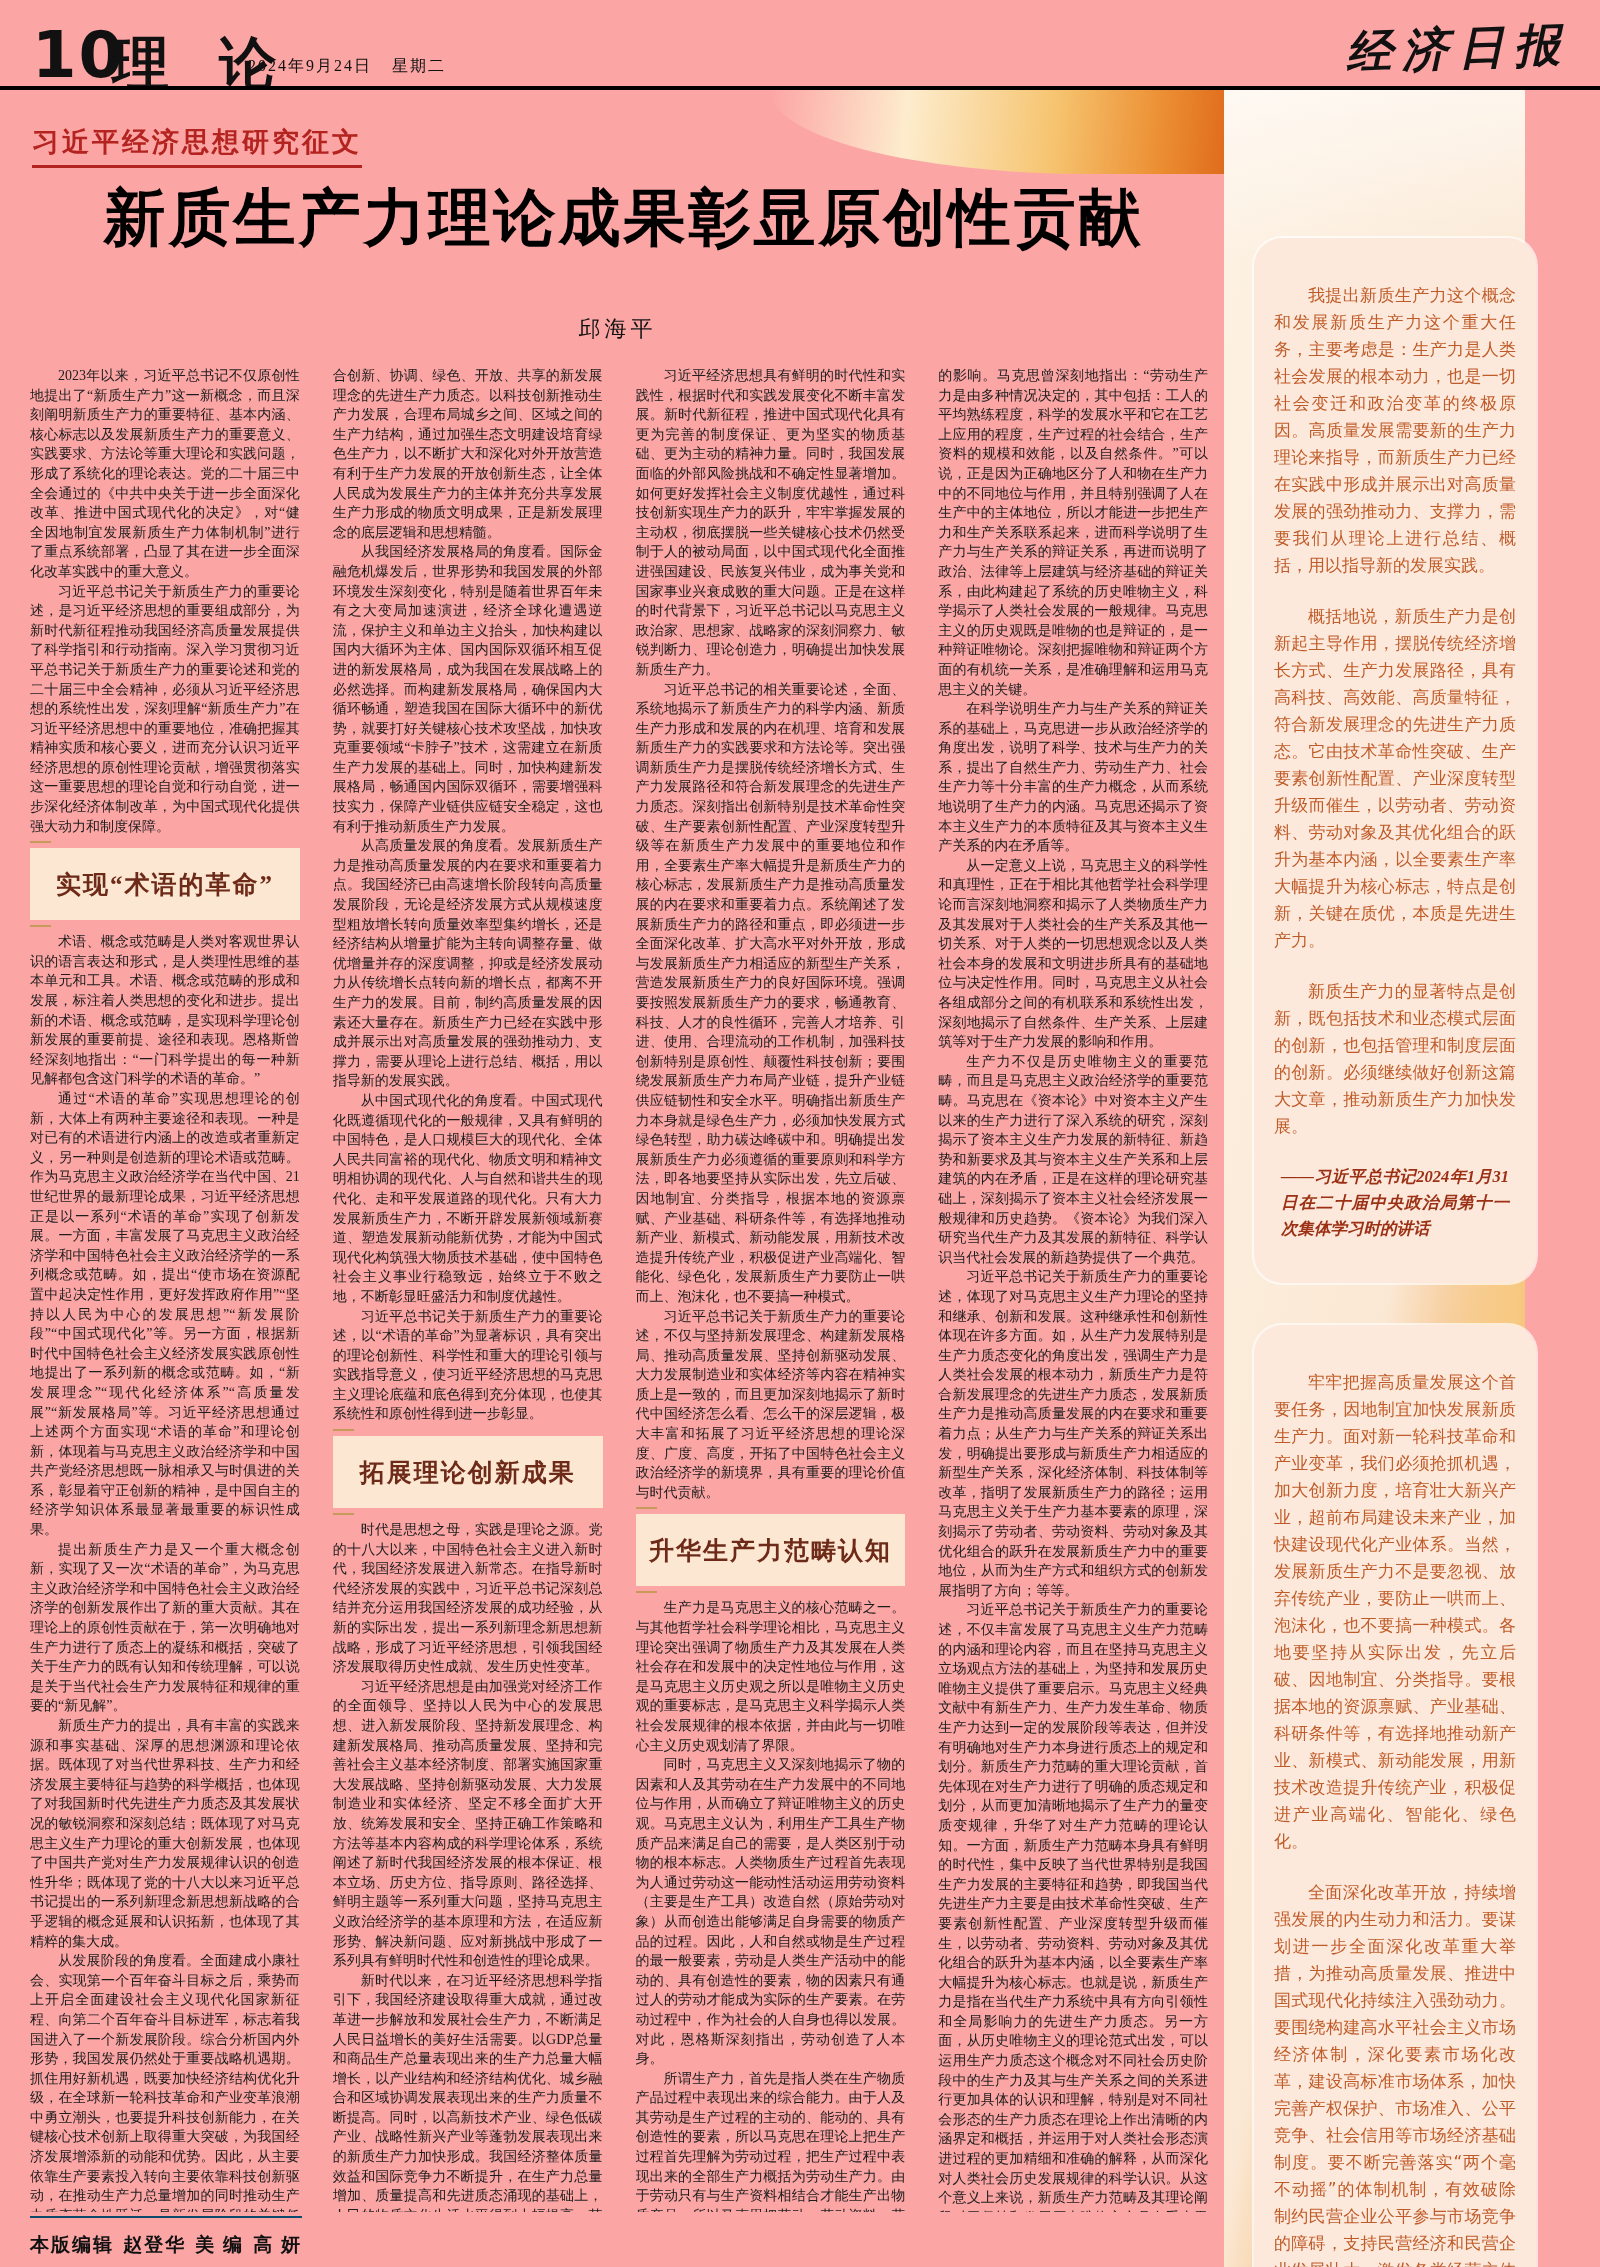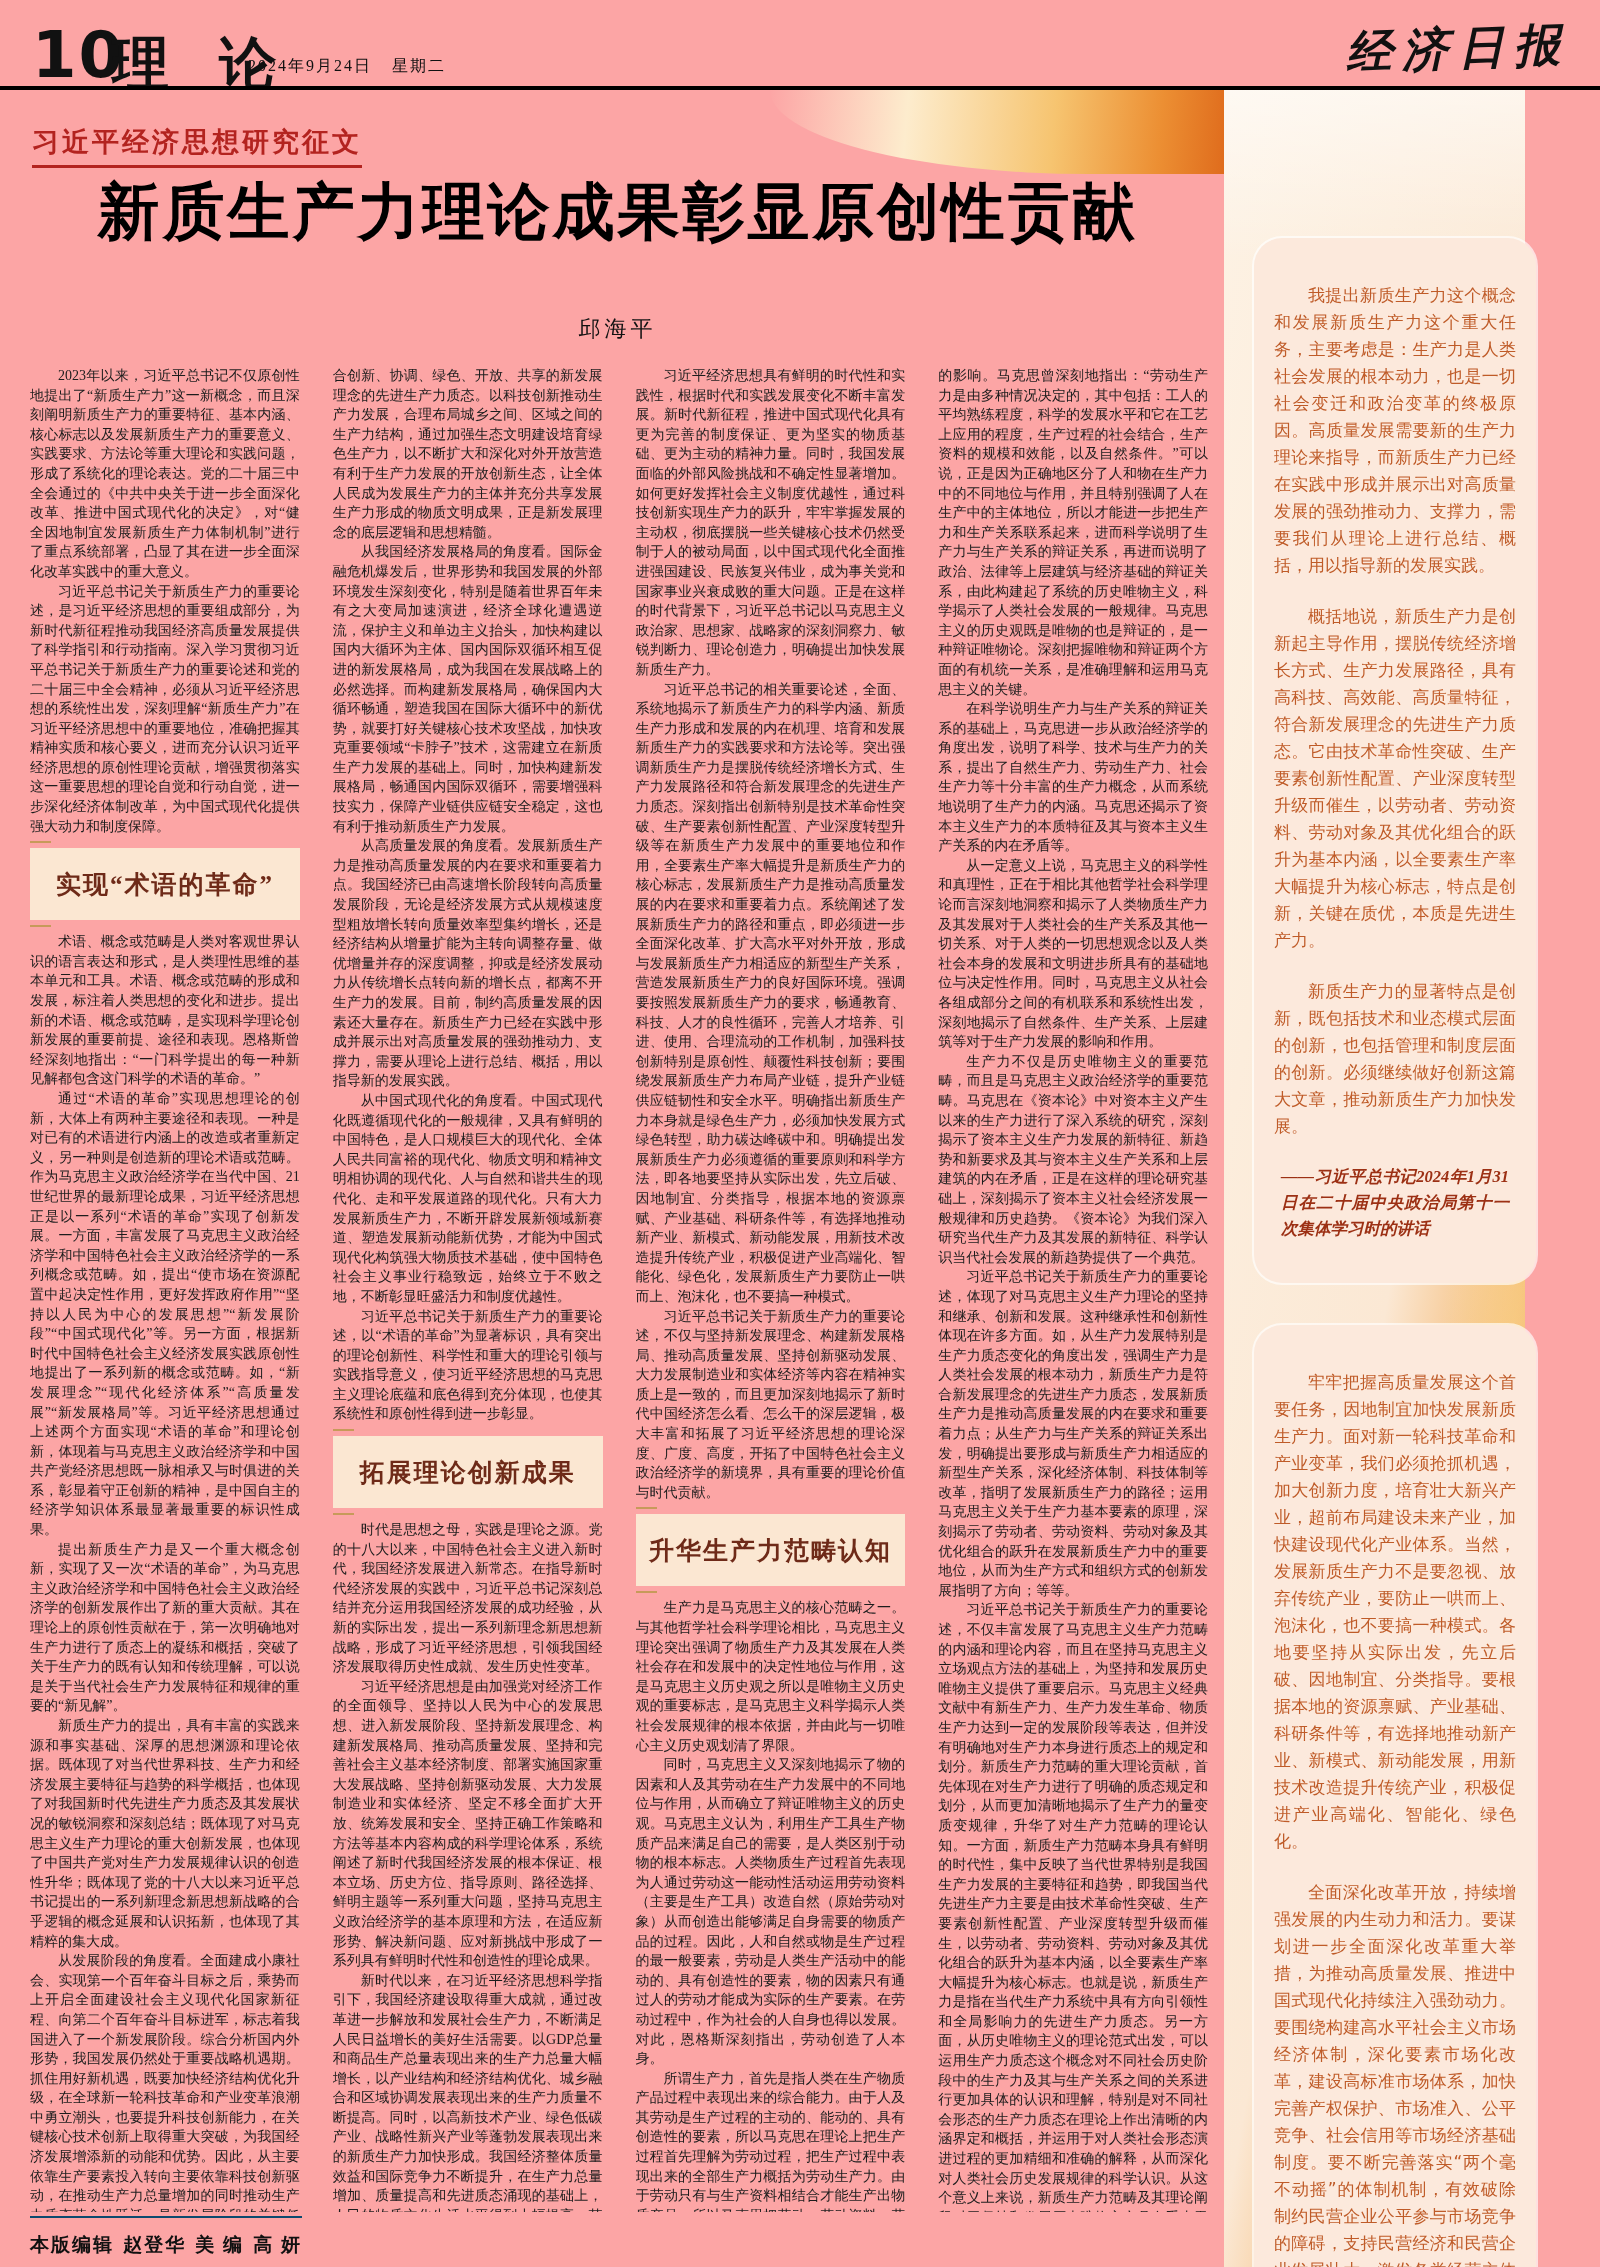--- a/index.html
+++ b/index.html
@@ -66,21 +66,21 @@
   <div class="edition-date">
     <span>2024年9月24日</span>
     <span style="margin-left:14px;">星期二</span>
   </div>
   <div class="paper-logo">经济日报</div>
   <div class="head-rule"></div>
 
   <div class="top-banner"></div>
 
   <div class="kicker">习近平经济思想研究征文</div>
-  <h1 class="headline" style="margin:0;">新质生产力理论成果彰显原创性贡献</h1>
+  <h1 class="headline" style="margin:6px;">新质生产力理论成果彰显原创性贡献</h1>
   <div class="byline">邱海平</div>
 
   <div id="article-columns">
       <div class="column">
         <p class="body-para">2023年以来，习近平总书记不仅原创性地提出了“新质生产力”这一新概念，而且深刻阐明新质生产力的重要特征、基本内涵、核心标志以及发展新质生产力的重要意义、实践要求、方法论等重大理论和实践问题，形成了系统化的理论表达。党的二十届三中全会通过的《中共中央关于进一步全面深化改革、推进中国式现代化的决定》，对“健全因地制宜发展新质生产力体制机制”进行了重点系统部署，凸显了其在进一步全面深化改革实践中的重大意义。</p>
         <p class="body-para">习近平总书记关于新质生产力的重要论述，是习近平经济思想的重要组成部分，为新时代新征程推动我国经济高质量发展提供了科学指引和行动指南。深入学习贯彻习近平总书记关于新质生产力的重要论述和党的二十届三中全会精神，必须从习近平经济思想的系统性出发，深刻理解“新质生产力”在习近平经济思想中的重要地位，准确把握其精神实质和核心要义，进而充分认识习近平经济思想的原创性理论贡献，增强贯彻落实这一重要思想的理论自觉和行动自觉，进一步深化经济体制改革，为中国式现代化提供强大动力和制度保障。</p>
         <div class="section-box">
           <span>实现“术语的革命”</span>
         </div>
         <p class="body-para">术语、概念或范畴是人类对客观世界认识的语言表达和形式，是人类理性思维的基本单元和工具。术语、概念或范畴的形成和发展，标注着人类思想的变化和进步。提出新的术语、概念或范畴，是实现科学理论创新发展的重要前提、途径和表现。恩格斯曾经深刻地指出：“一门科学提出的每一种新见解都包含这门科学的术语的革命。”</p>

